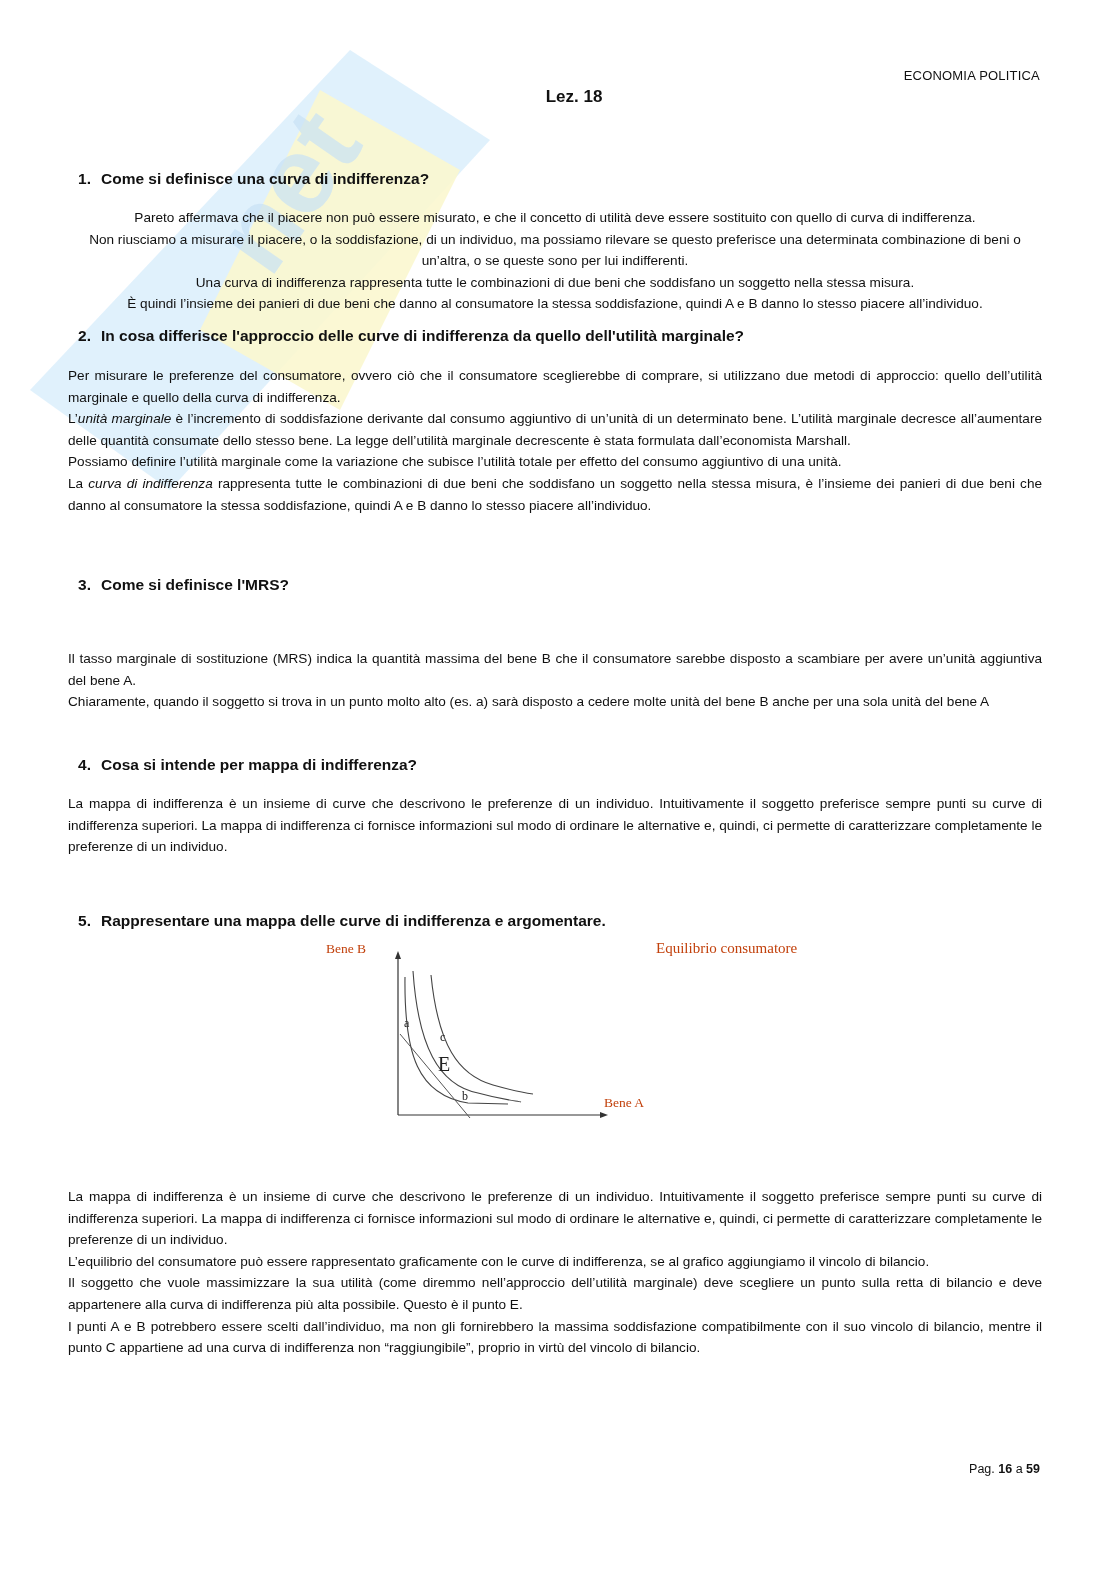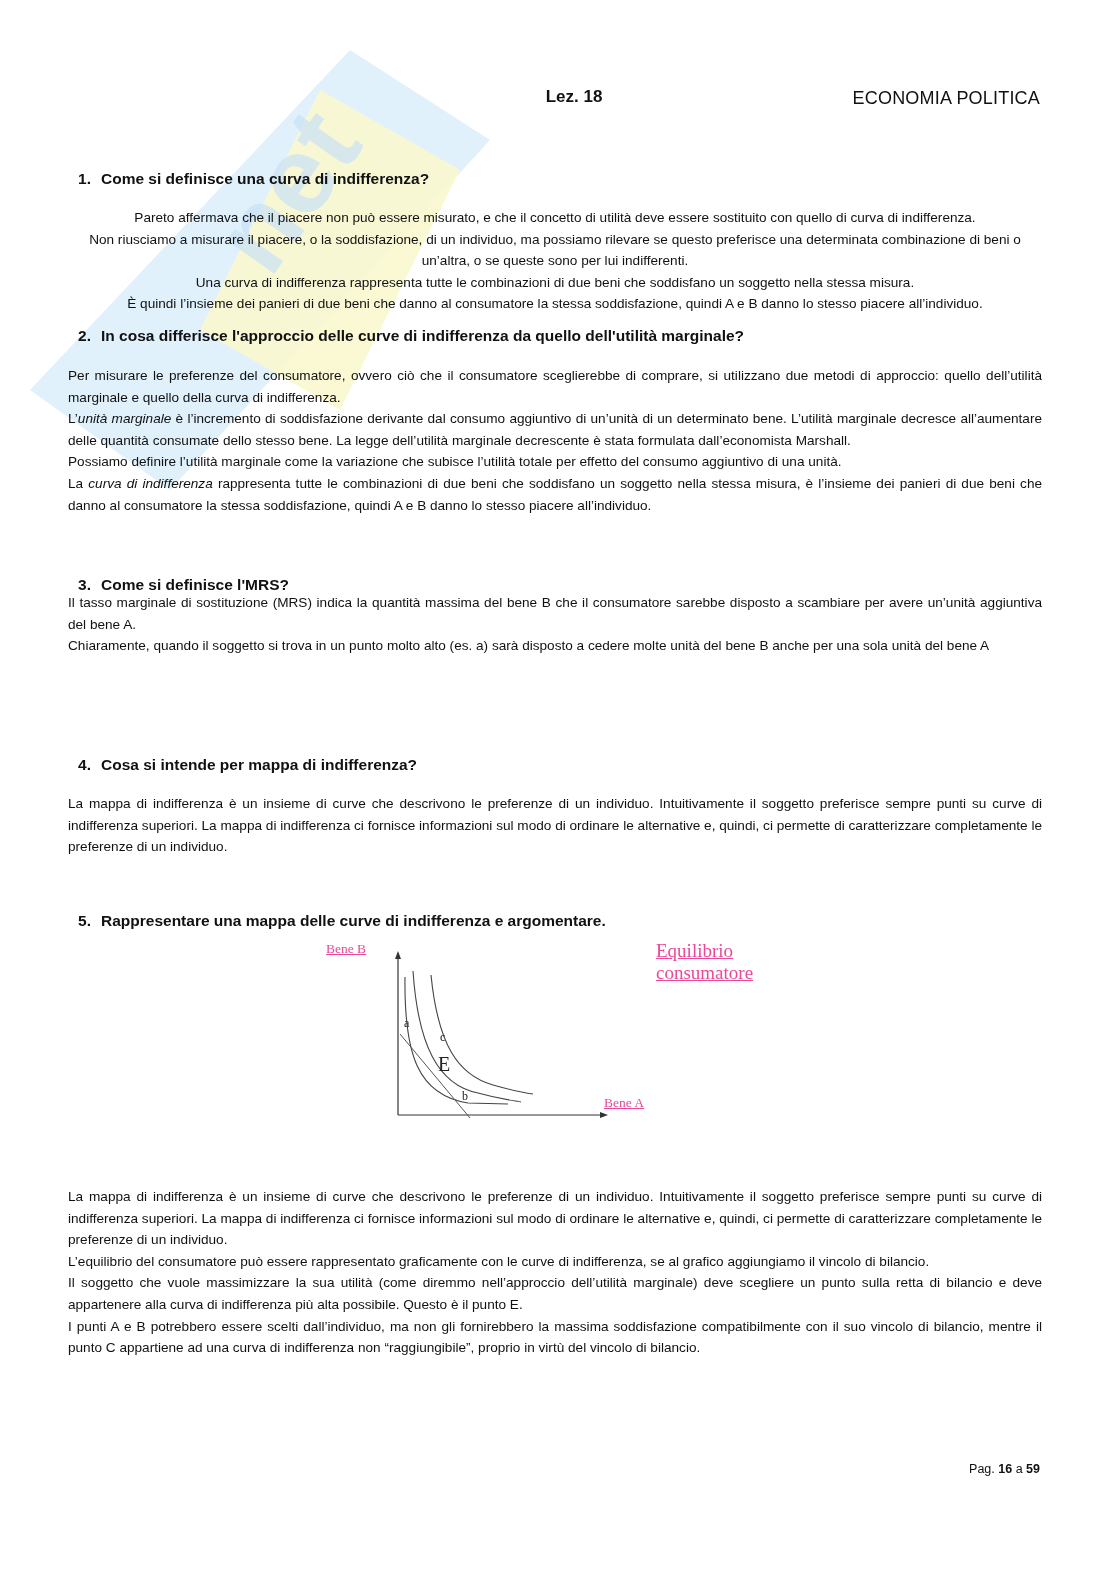--- a/index.html
+++ b/index.html
@@ -1,31 +1,31 @@
 <!DOCTYPE html>
 <html><head>
 <meta charset="utf-8">
 <style>
   html, body { margin: 0; padding: 0; background: #ffffff; }
   body { width: 1116px; height: 1579px; position: relative; overflow: hidden;
          font-family: "Liberation Sans", "DejaVu Sans", sans-serif; color: #111; }
   .watermark { position: absolute; left: 20px; top: 30px; width: 520px; height: 480px; pointer-events: none; }
-  .header-right { position: absolute; top: 68px; right: 76px; font-size: 18px; letter-spacing: 0.2px; margin-top: 20px; }
+  .header-right { position: absolute; top: 68px; right: 76px; font-size: 13px; letter-spacing: 0.2px; }
   .lesson-title { position: absolute; top: 87px; left: 16px; width: 1116px; text-align: center;
                   font-weight: bold; font-size: 17px; }
   .q-heading { position: absolute; left: 68px; font-weight: bold; font-size: 15.5px; text-align: center; }
   .q-heading .num { display: inline-block; width: 33px; }
   .para { position: absolute; left: 68px; width: 974px; font-size: 13.6px; line-height: 21.6px;
           text-align: justify; }
   .para p { margin: 0; }
   .para.left p { text-align: center; }
   em { font-style: italic; }
   .figure { position: absolute; left: 318px; top: 935px; width: 500px; height: 190px; }
-  .fig-label { position: absolute; font-family: "Liberation Serif", "DejaVu Serif", serif; font-size: 13.5px; color: #ec4899; text-decoration: underline; }
-  .fig-title { font-size: 19px; }
+  .fig-label { position: absolute; font-family: "Liberation Serif", "DejaVu Serif", serif; font-size: 13.5px; color: #c2410c; }
+  .fig-title { font-size: 15px; }
   .footer { position: absolute; top: 1462px; right: 76px; font-size: 12.5px; }
   .footer b { font-weight: bold; }
 </style>
 </head>
 <body>
 
 <svg class="watermark" viewBox="0 0 520 480">
   <polygon points="10,360 330,20 470,110 150,460" fill="#dbeefb" opacity="0.85"></polygon>
   <polygon points="180,300 300,60 440,140 320,380" fill="#fbf7cf" opacity="0.9"></polygon>
   <text x="250" y="250" font-family="Liberation Sans, sans-serif" font-size="110" font-weight="bold" fill="#c9e2f5" transform="rotate(-55 250 250)" opacity="0.7">net</text>
@@ -50,21 +50,21 @@
 <div class="para" style="top:365px;">
   <p>Per misurare le preferenze del consumatore, ovvero ciò che il consumatore sceglierebbe di comprare, si utilizzano due metodi di approccio: quello dell’utilità marginale e quello della curva di indifferenza.</p>
   <p><span>L’</span><em>unità marginale</em><span> è l’incremento di soddisfazione derivante dal consumo aggiuntivo di un’unità di un determinato bene. L’utilità marginale decresce all’aumentare delle quantità consumate dello stesso bene. La legge dell’utilità marginale decrescente è stata formulata dall’economista Marshall.</span></p>
   <p>Possiamo definire l’utilità marginale come la variazione che subisce l’utilità totale per effetto del consumo aggiuntivo di una unità.</p>
   <p><span>La </span><em>curva di indifferenza</em><span> rappresenta tutte le combinazioni di due beni che soddisfano un soggetto nella stessa misura, è l’insieme dei panieri di due beni che danno al consumatore la stessa soddisfazione, quindi A e B danno lo stesso piacere all’individuo.</span></p>
 </div>
 
 <div class="q-heading" style="top:576px;">
   <span class="num">3.</span><span>Come si definisce l'MRS?</span>
 </div>
-<div class="para" style="top:592px;">
+<div class="para" style="top:648px;">
   <p>Il tasso marginale di sostituzione (MRS) indica la quantità massima del bene B che il consumatore sarebbe disposto a scambiare per avere un’unità aggiuntiva del bene A.</p>
   <p>Chiaramente, quando il soggetto si trova in un punto molto alto (es. a) sarà disposto a cedere molte unità del bene B anche per una sola unità del bene A</p>
 </div>
 
 <div class="q-heading" style="top:756px;">
   <span class="num">4.</span><span>Cosa si intende per mappa di indifferenza?</span>
 </div>
 <div class="para" style="top:793px;">
   <p>La mappa di indifferenza è un insieme di curve che descrivono le preferenze di un individuo. Intuitivamente il soggetto preferisce sempre punti su curve di indifferenza superiori. La mappa di indifferenza ci fornisce informazioni sul modo di ordinare le alternative e, quindi, ci permette di caratterizzare completamente le preferenze di un individuo.</p>
 </div>

